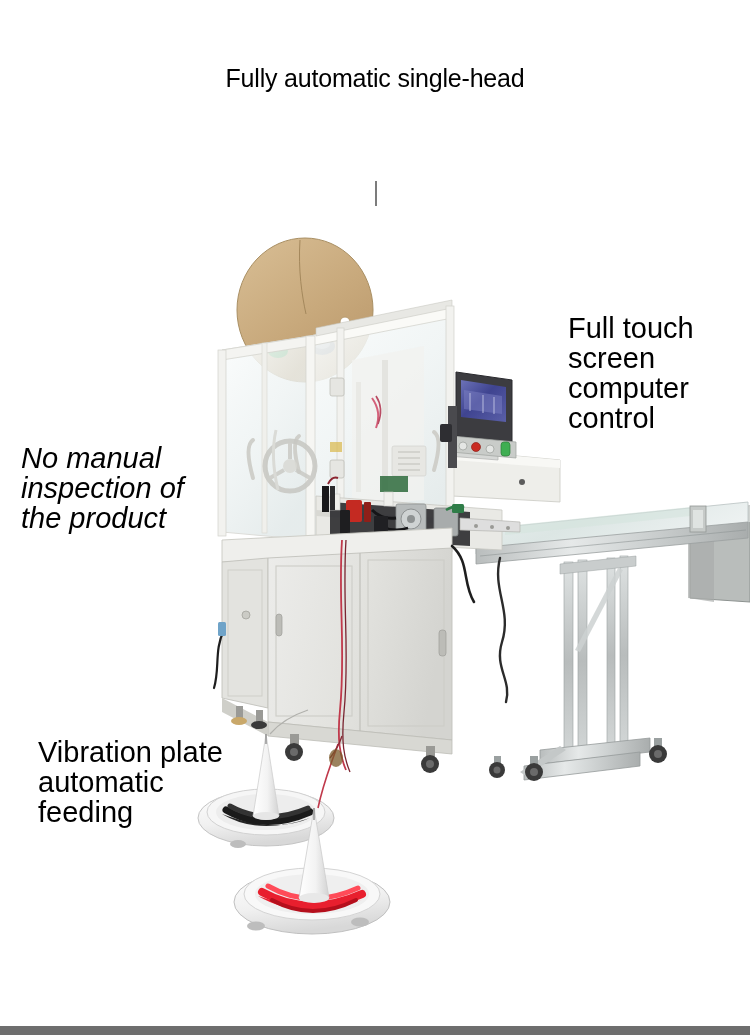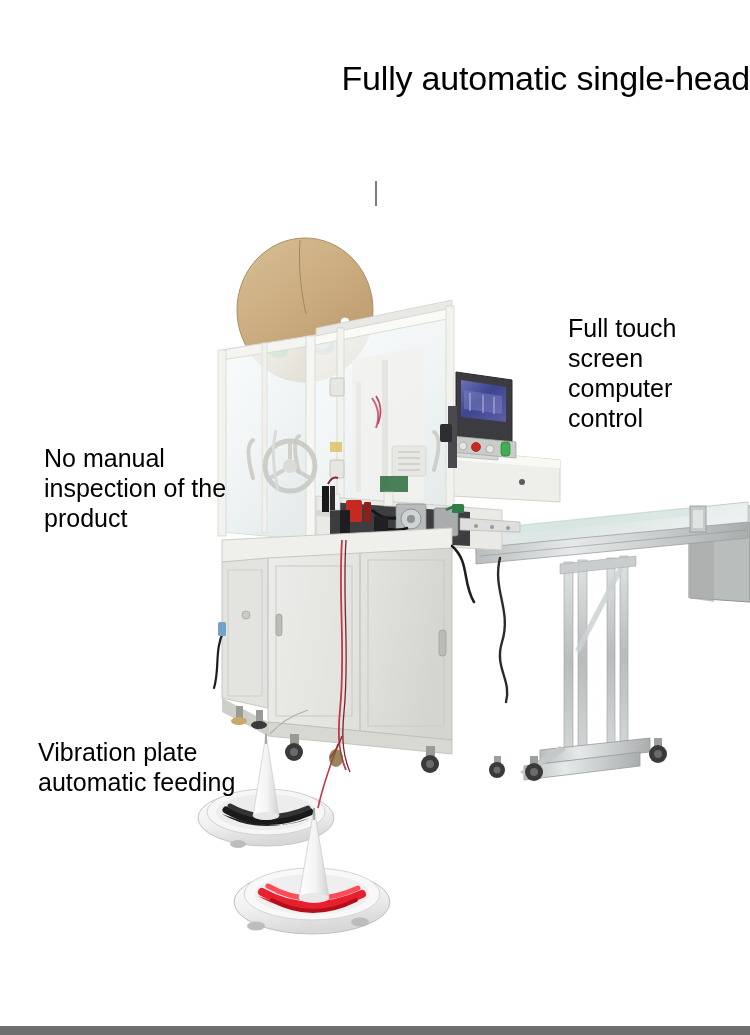--- a/index.html
+++ b/index.html
@@ -17,47 +17,47 @@
     background: #ffffff;
     overflow: hidden;
   }
 
   
   .title-block {
     position: absolute;
     left: 0;
     top: 56px;
     width: 750px;
-    text-align: right;
+    text-align: center;
     color: #000000;
-    font-size: 34px;
+    font-size: 25px;
     line-height: 44px;
     letter-spacing: -0.2px;
   }
   .title-line { display: block; white-space: nowrap; }
 
   .title-tick {
     position: absolute;
     left: 375px;
     top: 181px;
     width: 2px;
     height: 25px;
     background: #7c7c7c;
   }
 
   
   .callout {
     position: absolute;
     color: #000000;
-    font-size: 25px;
+    font-size: 29px;
     line-height: 30px;
     z-index: 40;
   }
   #callout-touchscreen { left: 568px; top: 313px; width: 180px; }
-  #callout-inspection  { left: 44px;  top: 443px; width: 190px; }
+  #callout-inspection  { left: 21px;  top: 443px; width: 190px; font-style: italic; }
   #callout-vibration   { left: 38px;  top: 737px; width: 215px; }
   #callout-sorting     { left: 432px; top: 845px; width: 290px; }
 
   
   .bottom-band {
     position: absolute;
     left: 0;
     bottom: 0;
     width: 750px;
     height: 9px;

